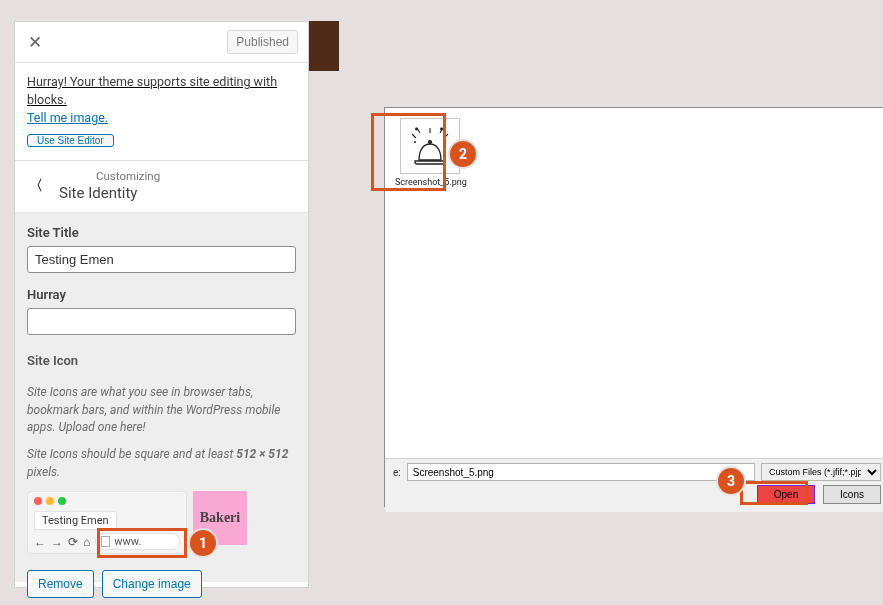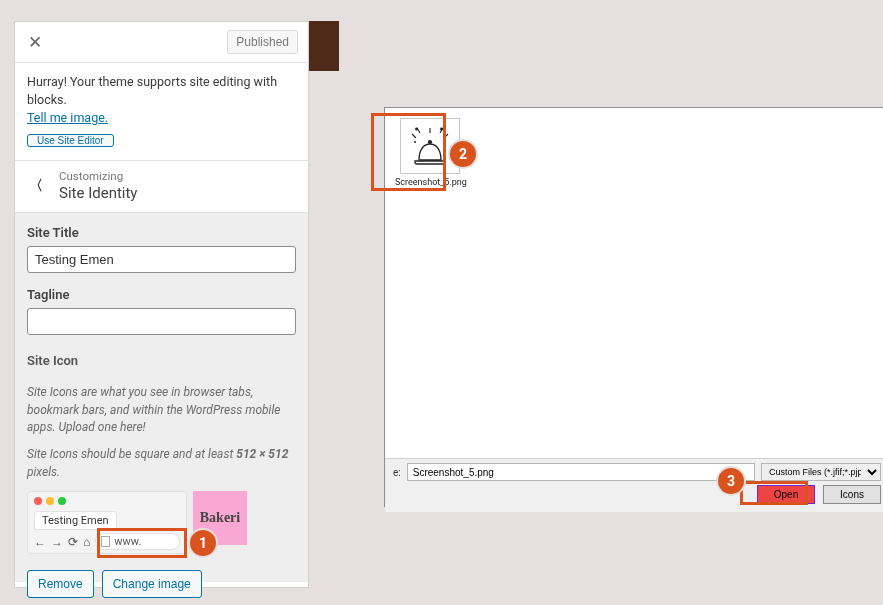--- a/index.html
+++ b/index.html
@@ -7,29 +7,29 @@
 
     
     .wp-wrap { position: absolute; left: 14px; top: 21px; width: 295px; height: 567px; border: 1px solid #d1d1d1; background: #fff; }
     .brown-bar { position: absolute; left: 14px; top: 21px; width: 325px; height: 50px; background: #4f2a18; z-index: 0; }
     .wp-wrap { z-index: 5; }
 
     .wp-top { display: flex; align-items: center; justify-content: space-between; padding: 8px 10px; border-bottom: 1px solid #e2e2e2; }
     .close-x { width: 20px; height: 20px; display: flex; align-items: center; justify-content: center; color: #666; font-size: 17px; cursor: pointer; }
     .publish-btn { font-size: 12px; color: #7a7a7a; background: #f7f7f7; border: 1px solid #d9d9d9; border-radius: 3px; padding: 4px 8px; cursor: default; }
 
-    .notice { padding: 10px 12px 12px; border-bottom: 1px solid #e2e2e2; }
+    .notice { padding: 10px 12px 12px; border-bottom: 1px solid #e2e2e2; text-decoration: underline; }
     .notice-text { font-size: 12.5px; color: #3b3b3b; line-height: 1.45; }
     .notice-link { font-size: 12.5px; color: #0073aa; text-decoration: underline; cursor: pointer; display: block; margin-top: 1px; }
     .site-editor-btn { margin-top: 9px; background: #f6f7f7; border: 1px solid #0073aa; color: #0073aa; font-size: 10px; padding: 0 9px; border-radius: 3px; cursor: pointer; }
 
     .breadcrumb { display: flex; align-items: center; padding: 8px 0 10px; border-bottom: 1px solid #e2e2e2; background:#fff; }
     .back-chev { width: 42px; display: flex; align-items: center; justify-content: center; color: #333; font-size: 14px; font-weight: bold; cursor: pointer; }
     .bc-text { padding-left: 2px; }
-    .bc-small { font-size: 11.5px; color: #777; }
+    .bc-small { font-size: 11.5px; color: #777; margin-left: 37px; }
     .bc-title { font-size: 15px; color: #444; margin-top: 1px; }
 
     .panel-body { background: #eeeeee; padding: 12px; height: calc(100% - 196px); }
     .field-label { font-size: 13px; color: #444; font-weight: 600; margin-bottom: 6px; }
     .text-input { width: 100%; font-size: 13px; padding: 5px 7px; border: 1px solid #8c8c8c; border-radius: 3px; background: #fff; color: #333; margin-bottom: 14px; }
     .site-icon-label { font-size: 13px; color: #555; font-weight: 600; margin-top: 4px; margin-bottom: 16px; }
     .desc { font-size: 12px; color: #6d6d6d; font-style: italic; line-height: 1.45; margin-bottom: 10px; }
     .bold { font-weight: 700; font-style: italic; }
 
     .preview-row { display: flex; gap: 6px; align-items: flex-start; margin-top: 6px; }
@@ -89,21 +89,21 @@
     <div class="bc-text">
       <div class="bc-small">Customizing</div>
       <div class="bc-title">Site Identity</div>
     </div>
   </div>
 
   <div class="panel-body">
     <div class="field-label">Site Title</div>
     <input class="text-input" value="Testing Emen" style="">
 
-    <div class="field-label">Tagline</div>
+    <div class="field-label">Hurray</div>
     <input class="text-input" value="" style="">
 
     <div class="site-icon-label">Site Icon</div>
     <div class="desc">Site Icons are what you see in browser tabs, bookmark bars, and within the WordPress mobile apps. Upload one here!</div>
     <div class="desc">
       <span>Site Icons should be square and at least </span><span class="bold">512 × 512</span><span> pixels.</span>
     </div>
 
     <div class="preview-row">
       <div class="browser-mock">

